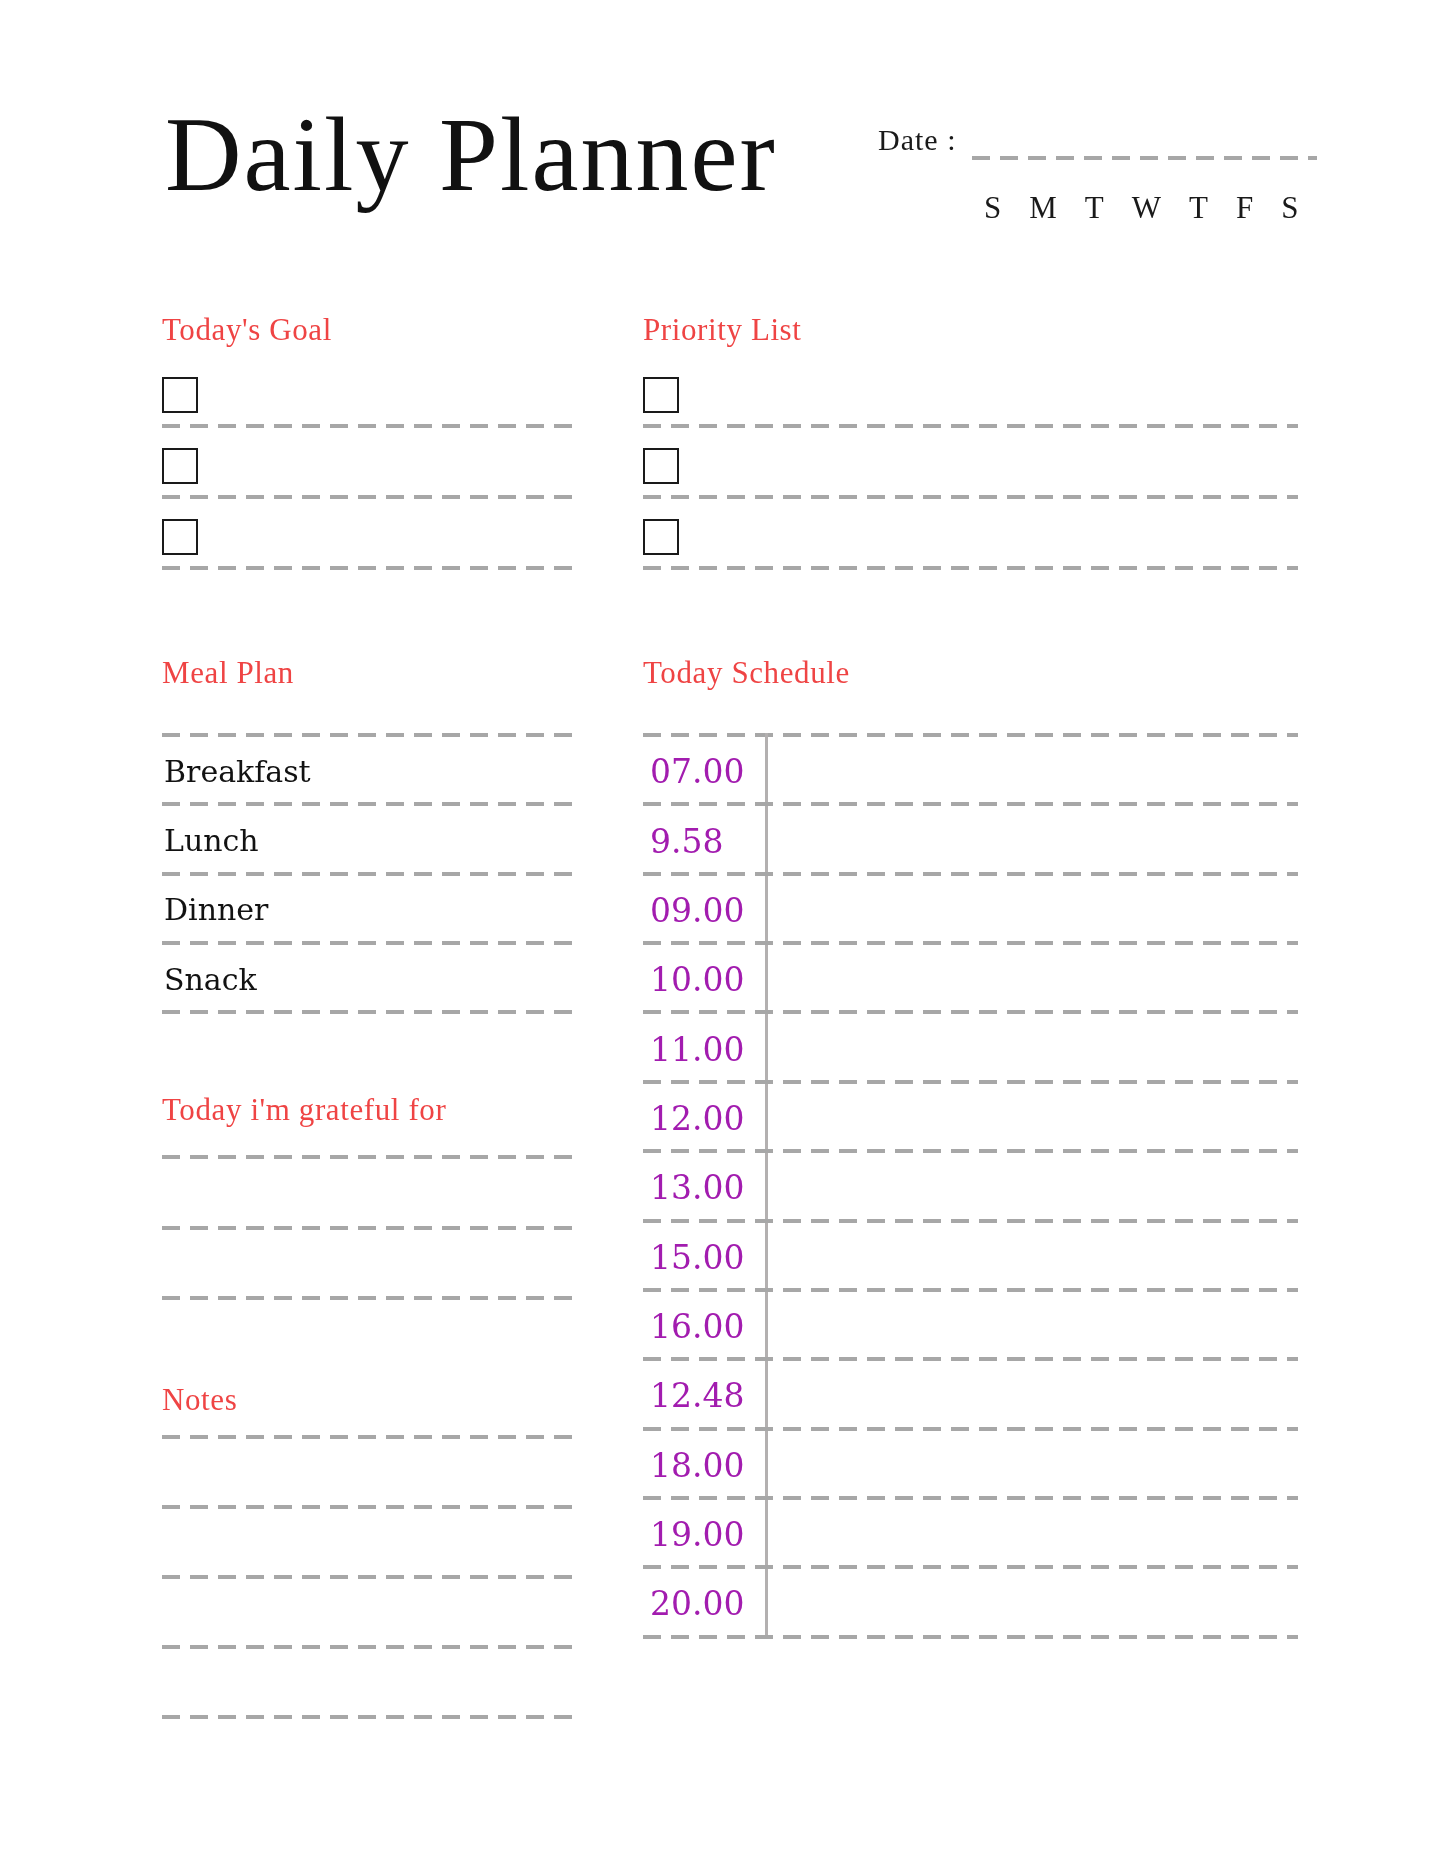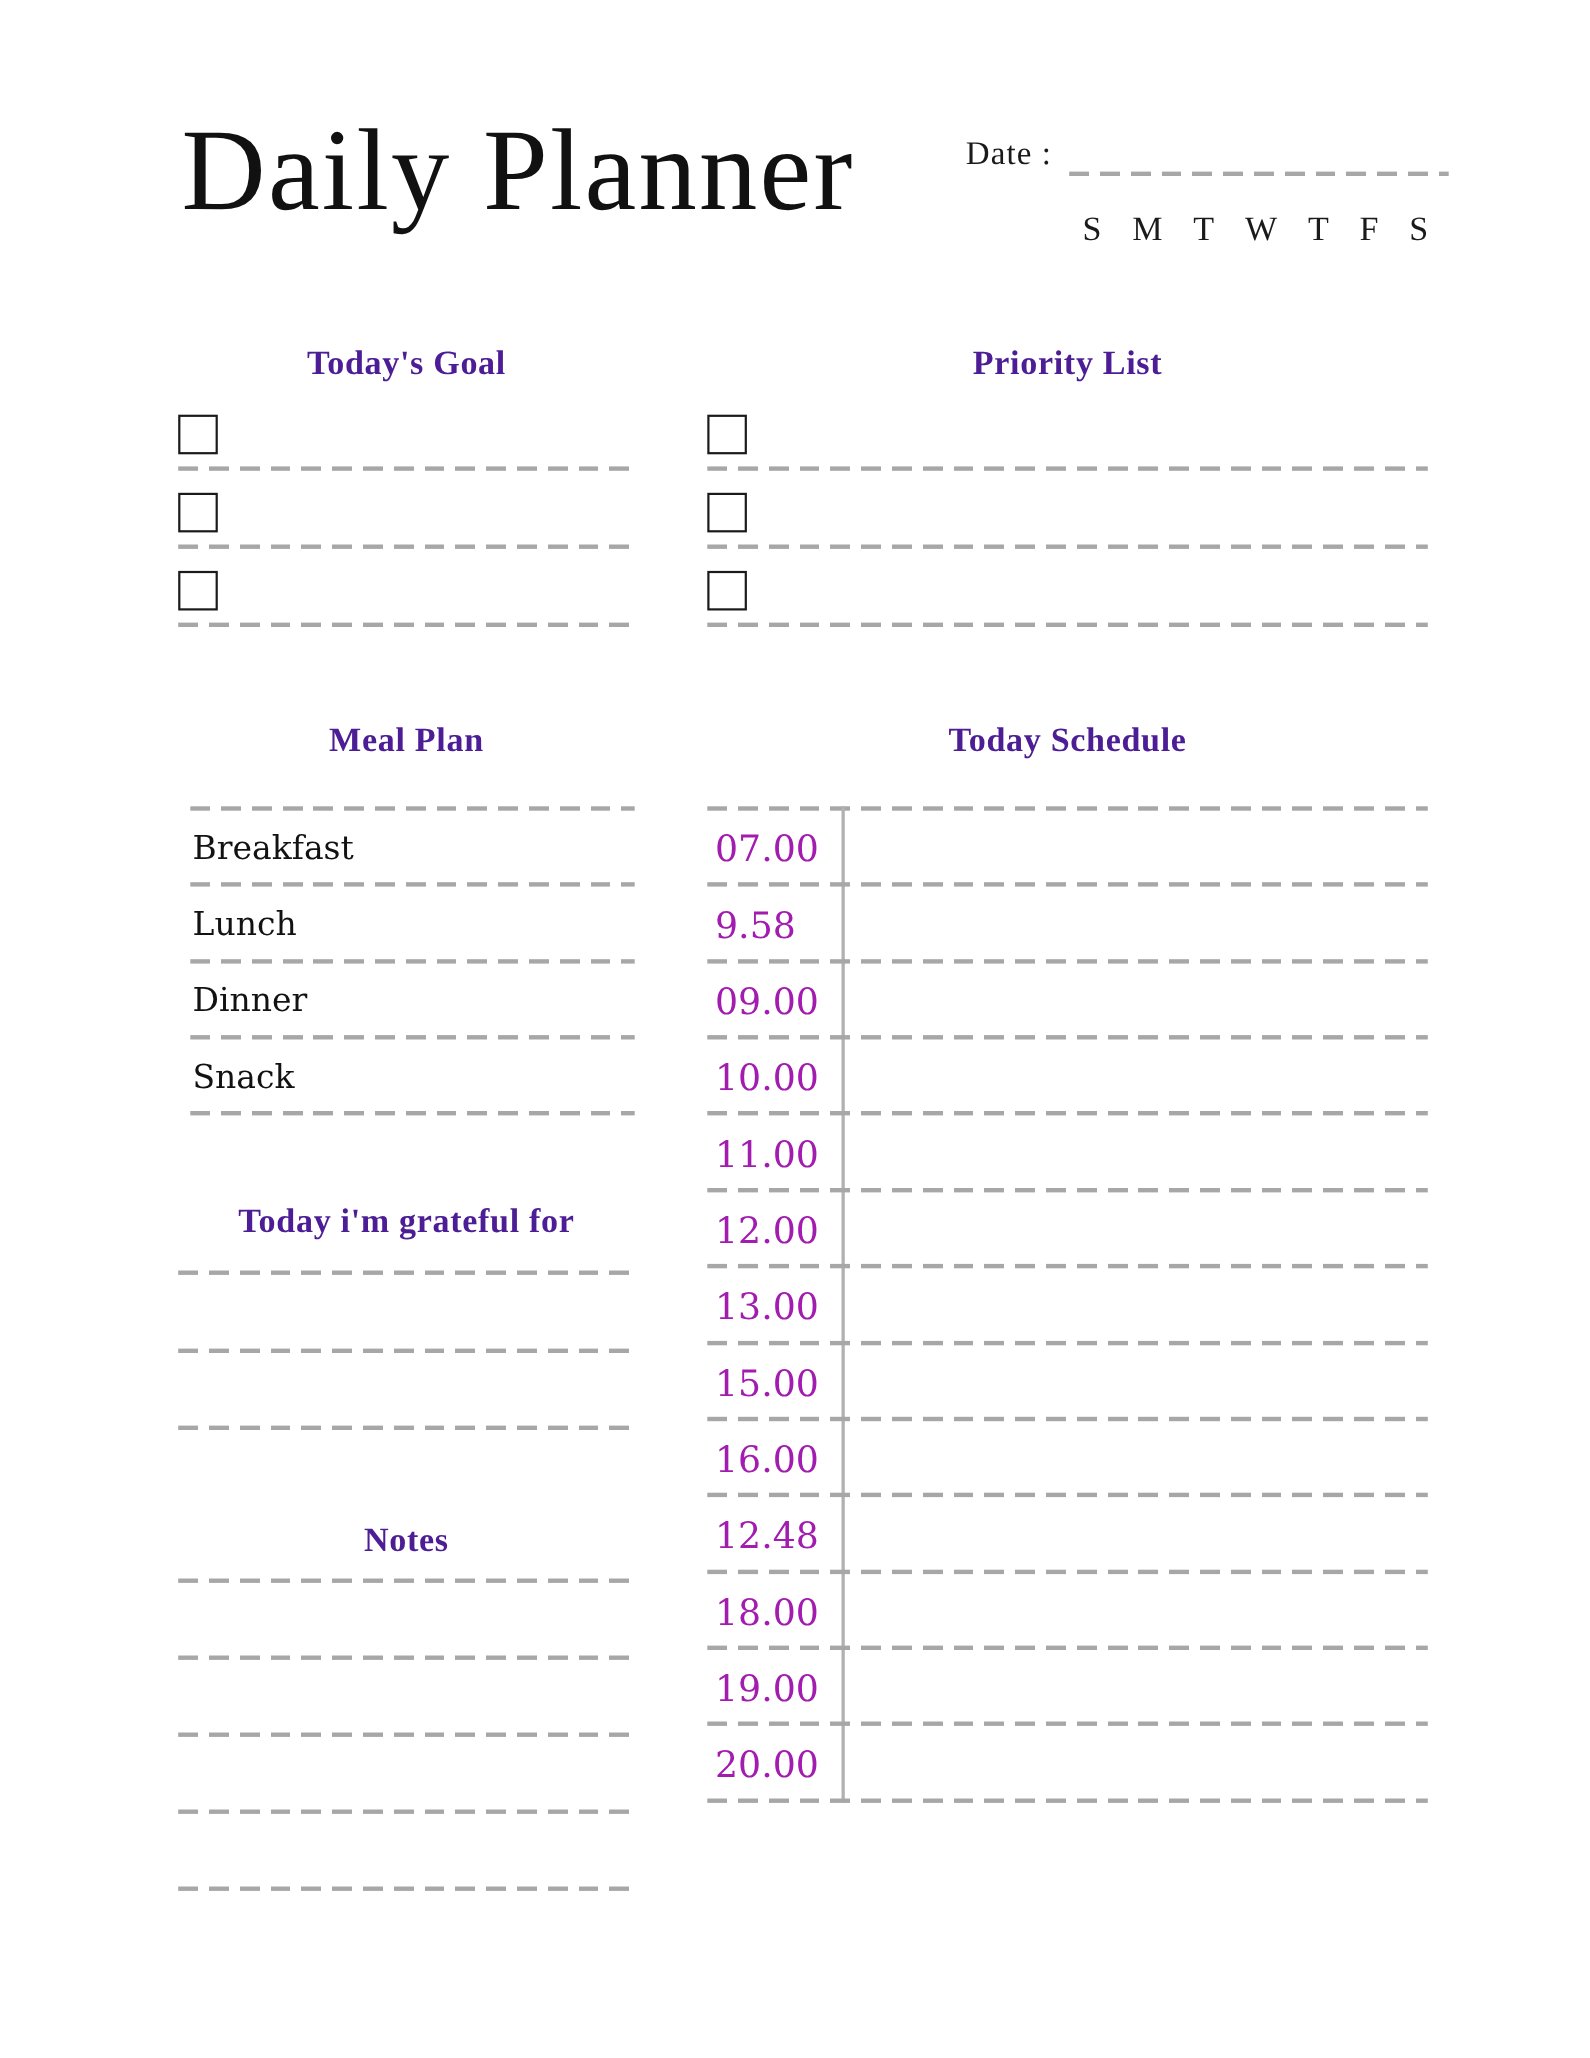--- a/index.html
+++ b/index.html
@@ -38,33 +38,33 @@
   .col-left{position:absolute;left:162px;width:415px;}
   .col-right{position:absolute;left:643px;width:655px;}
   .sec-goals{top:312px;}
   .sec-priority{top:312px;}
   .sec-meals{top:655px;}
   .sec-schedule{top:655px;}
   .sec-grateful{top:1092px;}
   .sec-notes{top:1382px;}
   .section-title{
     font-size:31px;line-height:36px;margin:0;
-    font-weight:700;color:#4c1d95;letter-spacing:0.6px;text-align:center;
+    font-weight:400;color:#ef4444;letter-spacing:0.6px;
   }
   
   .check-row{position:relative;height:70.8px;}
   .check-row:first-of-type{margin-top:29px;}
   .checkbox{
     position:absolute;left:0;top:0;
     width:36px;height:36px;
     border:2.5px solid #1a1a1a;background:#fff;box-sizing:border-box;
   }
   .check-row .row-dash{position:absolute;left:0;right:0;top:47px;}
   
-  .meal-box{margin-top:42px;margin-left:11px;}
+  .meal-box{margin-top:42px;}
   .meal-row{position:relative;height:69.3px;display:flex;align-items:center;}
   .meal-label{
     font-family:"DejaVu Serif", serif;
     font-size:30px;line-height:1;color:#121212;padding-left:2px;
   }
   .meal-row .row-dash{position:absolute;left:0;right:0;bottom:0;}
   
   .sched-box{position:relative;margin-top:42px;}
   .vline{position:absolute;left:122px;top:0;bottom:0;width:3px;background:var(--divider);}
   .time-row{position:relative;height:69.36px;display:flex;align-items:center;}

